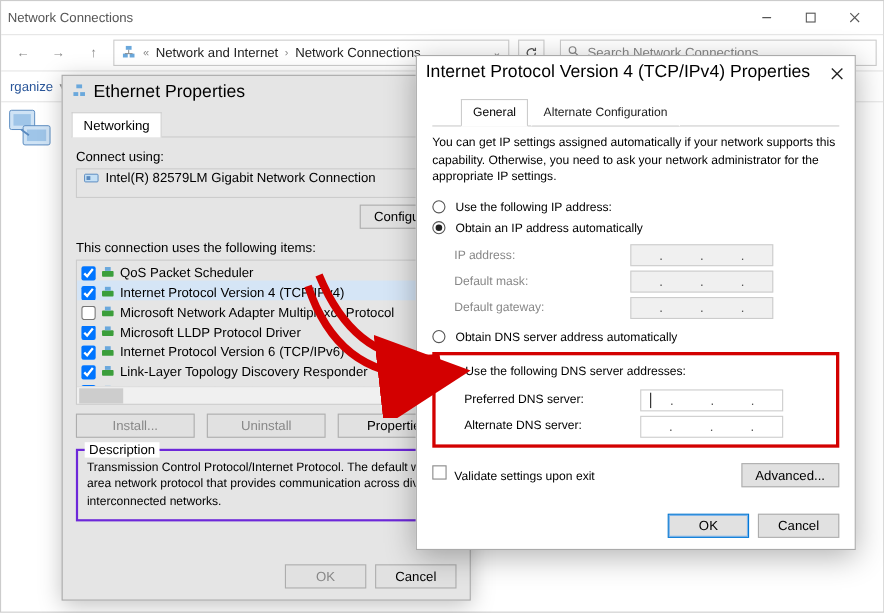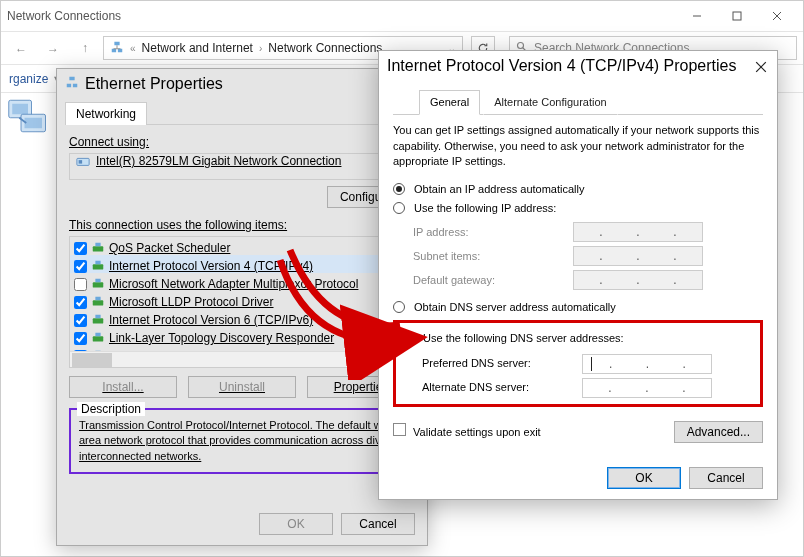--- a/index.html
+++ b/index.html
@@ -19,21 +19,21 @@
   .searchbox { flex:1; height:24px; border:1px solid #ccc; display:flex; align-items:center; padding:0 6px; color:#888; margin-left:10px; gap:6px;}
   .toolbar { height:28px; border-bottom:1px solid #e5e5e5; display:flex; align-items:center; padding:0 8px; color:#2b579a; font-size:12px;}
   .sidebar-icon { position:absolute; left:6px; top:94px; width:42px; height:42px;}
   .sidebar-icon svg{width:42px;height:42px;}
 
   
   .dlg1 { position:absolute; left:56px; top:68px; width:372px; height:478px; background:#e5e5e5; border:1px solid #aaa; box-shadow:0 4px 20px rgba(0,0,0,.25);}
   .dlg-title { height:30px; display:flex; align-items:center; padding:0 8px; font-size:16px; gap:6px;}
   .dlg-tabs { margin:2px 8px 0; border-bottom:1px solid #ccc; position:relative;}
   .tab { display:inline-block; padding:4px 10px; border:1px solid #ccc; border-bottom:none; background:#fff; font-size:12px; position:relative; top:1px;}
-  .dlg-body { padding:10px 12px; font-size:12px;text-decoration:underline;}
+  .dlg-body { padding:10px 12px; font-size:12px;}
   .connectbox { height:27px; border:1px solid #ccc; display:flex; align-items:flex-start; padding:0 6px; margin-top:4px; gap:6px;}
   .btn { height:22px; border:1px solid #adadad; background:#e1e1e1; padding:0 12px; font-size:12px; display:inline-flex; align-items:center; justify-content:center; cursor:pointer;}
   .btn.default { border:1px solid #0078d7; box-shadow: inset 0 0 0 1px #7eb4ea;}
   .right{ text-align:right; margin-top:6px;}
   .listbox { border:1px solid #ccc; height:132px; margin-top:4px; overflow:hidden; position:relative;}
   .listbox .row { height:18px; display:flex; align-items:flex-end; padding:0 4px; gap:4px;}
   .listbox .row.selected { background:#d5e5f6;}
   .listbox .hscroll { position:absolute; bottom:0; left:0; right:16px; height:16px; background:#f0f0f0; border-top:1px solid #ddd; display:flex; align-items:center;}
   .thumb{height:14px; width:40px; background:#cdcdcd; margin-left:2px;}
   .listbox .vscroll { position:absolute; right:0; top:0; bottom:0; width:16px; background:#f0f0f0; border-left:1px solid #ddd;}
@@ -270,41 +270,41 @@
       </svg>
   </div>
   <div class="dlg2-body">
     <div class="tabs2">
       <span class="tab2">General</span>
       <span class="tab2 inactive">Alternate Configuration</span>
     </div>
     <div style="margin-bottom:12px;">You can get IP settings assigned automatically if your network supports this capability. Otherwise, you need to ask your network administrator for the appropriate IP settings.</div>
 
     <div style="margin-bottom:4px">
+      <span class="radio"></span>
+      <span>Use the following IP address:</span>
+    </div>
+    <div style="margin-bottom:4px">
       <span class="radio sel"></span>
       <span>Obtain an IP address automatically</span>
-    </div>
-    <div style="margin-bottom:4px">
-      <span class="radio"></span>
-      <span>Use the following IP address:</span>
     </div>
     <div class="fieldrow">
         <label>IP address:</label>
         <div class="ipbox disabled">
           <span></span>
           <span class="dot">.</span>
           <span></span>
           <span class="dot">.</span>
           <span></span>
           <span class="dot">.</span>
           <span></span>
         </div>
       </div>
     <div class="fieldrow">
-        <label>Subnet items:</label>
+        <label>Default mask:</label>
         <div class="ipbox disabled">
           <span></span>
           <span class="dot">.</span>
           <span></span>
           <span class="dot">.</span>
           <span></span>
           <span class="dot">.</span>
           <span></span>
         </div>
       </div>

